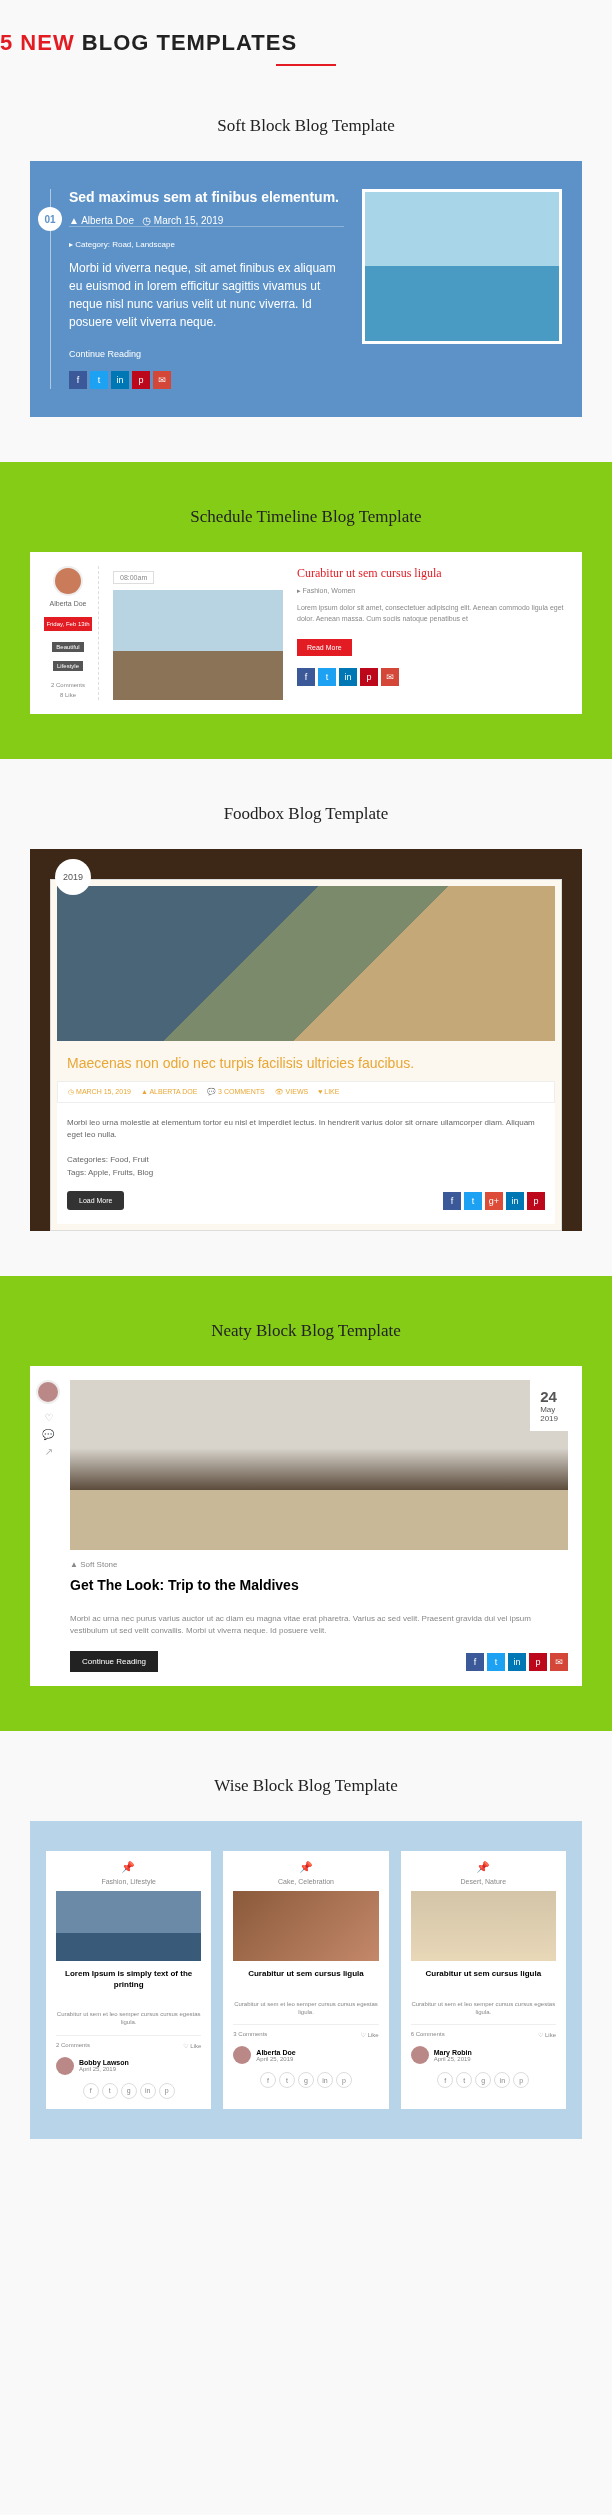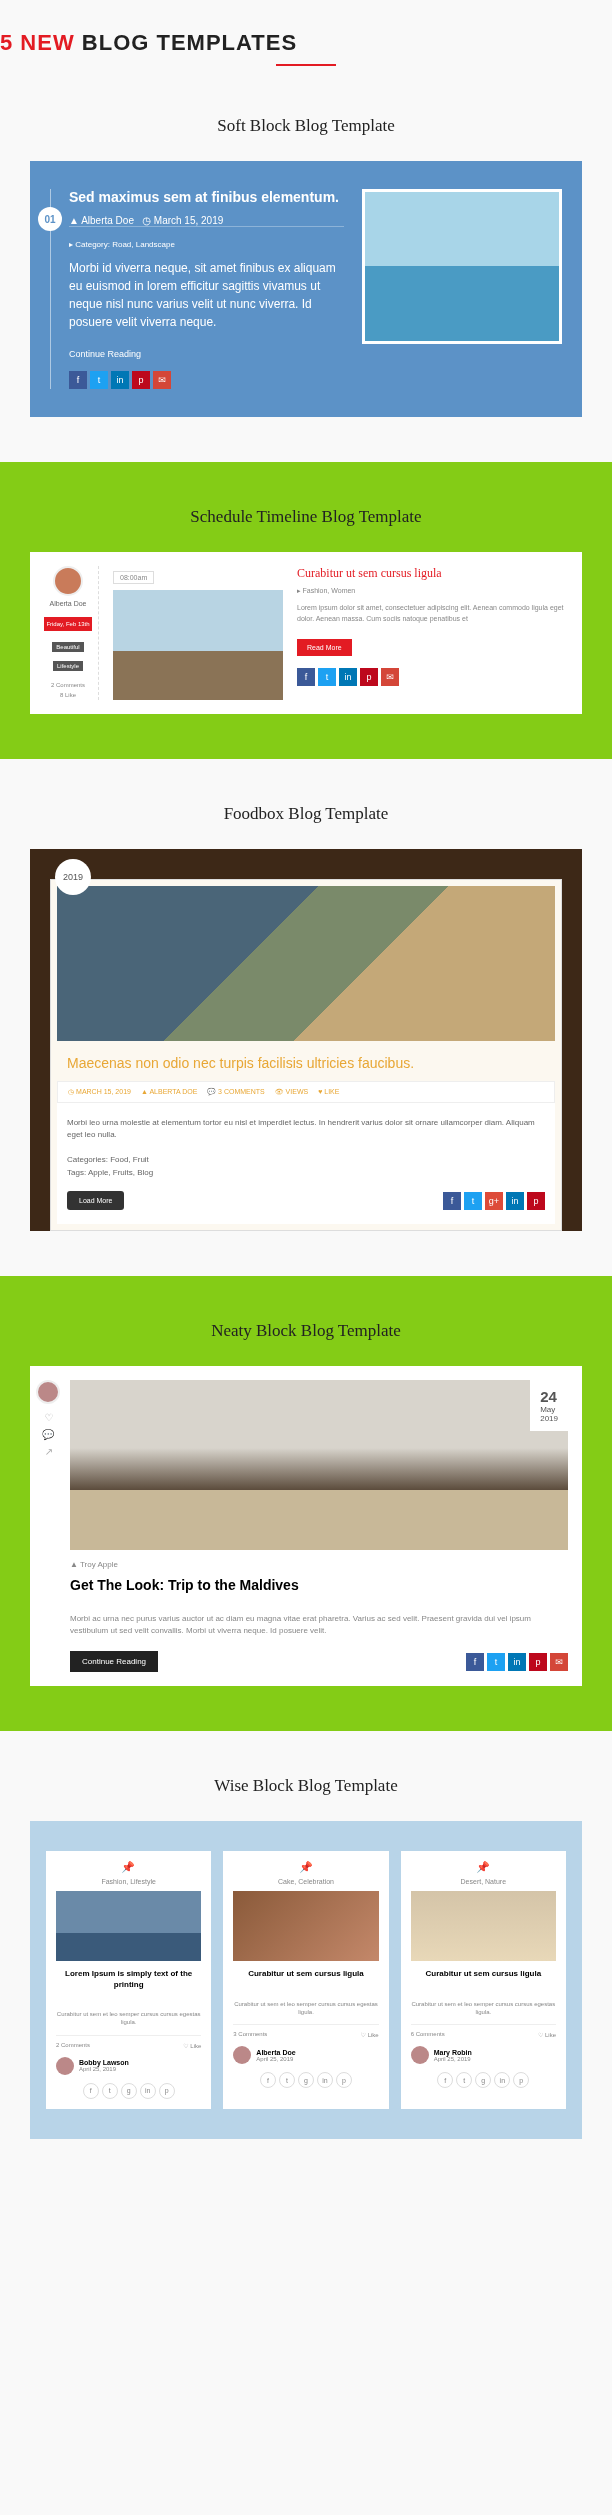--- a/index.html
+++ b/index.html
@@ -198,21 +198,21 @@
       <div class="neaty-ic">💬</div>
       <div class="neaty-ic">↗</div>
     </div>
     <div class="neaty-img">
       <div class="neaty-date">
         <span class="d">24</span>
         <span>May</span><br>
         <span>2019</span>
       </div>
     </div>
-    <div class="neaty-auth"><span>▲</span> <span>Troy Apple</span></div>
+    <div class="neaty-auth"><span>▲</span> <span>Soft Stone</span></div>
     <div class="neaty-title">Get The Look: Trip to the Maldives</div>
     <div class="neaty-body">Morbi ac urna nec purus varius auctor ut ac diam eu magna vitae erat pharetra. Varius ac sed velit. Praesent gravida dui vel ipsum vestibulum ut sed velit convallis. Morbi ut viverra neque. Id posuere velit.</div>
     <div class="neaty-foot">
       <div class="neaty-btn">Continue Reading</div>
       <div class="socials">
         <div class="sbox fb">f</div>
         <div class="sbox tw">t</div>
         <div class="sbox in">in</div>
         <div class="sbox pin">p</div>
         <div class="sbox em">✉</div>

